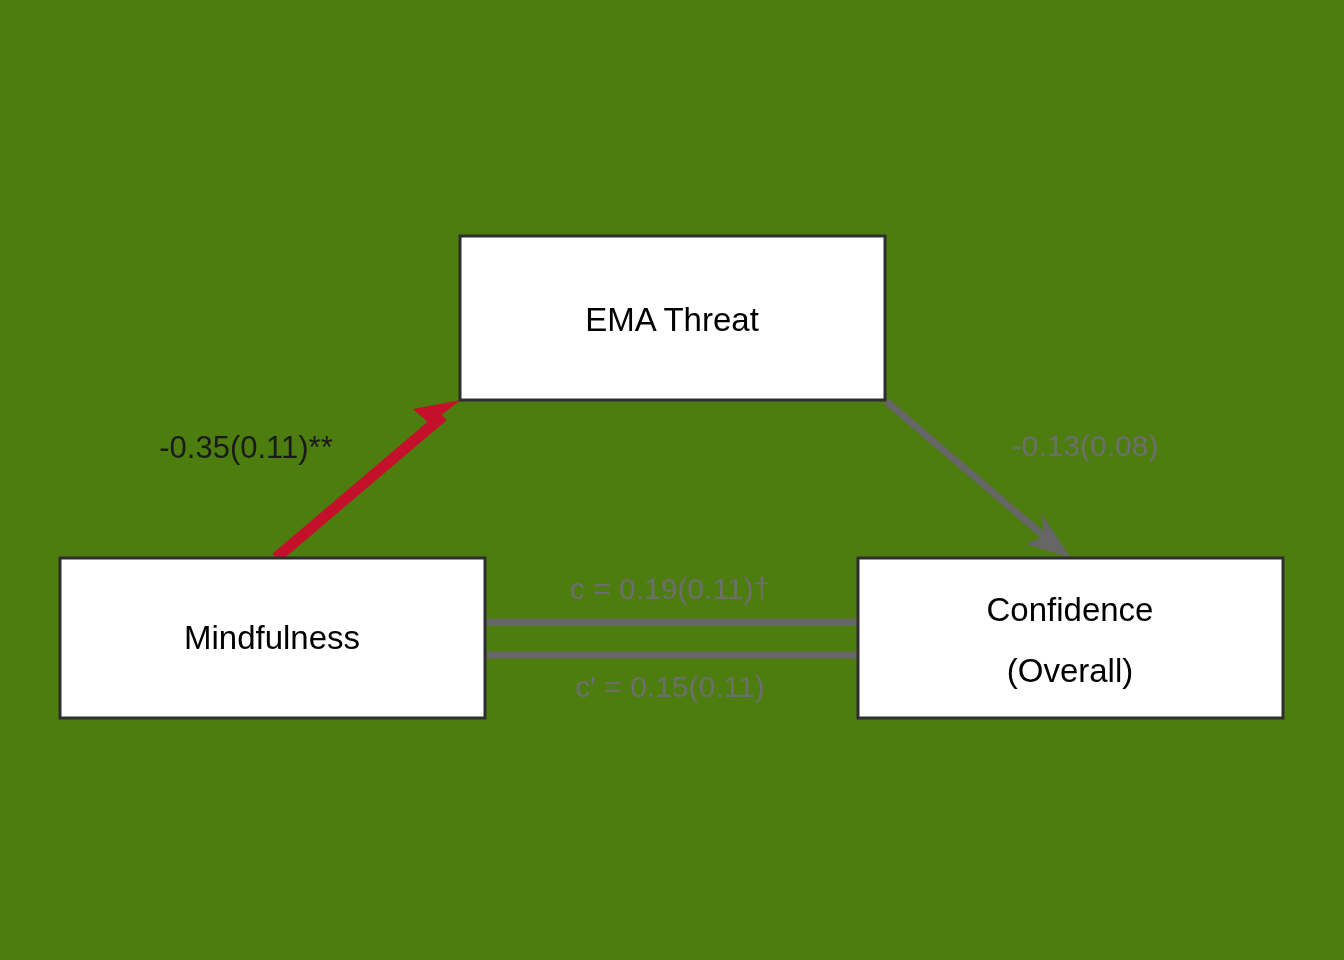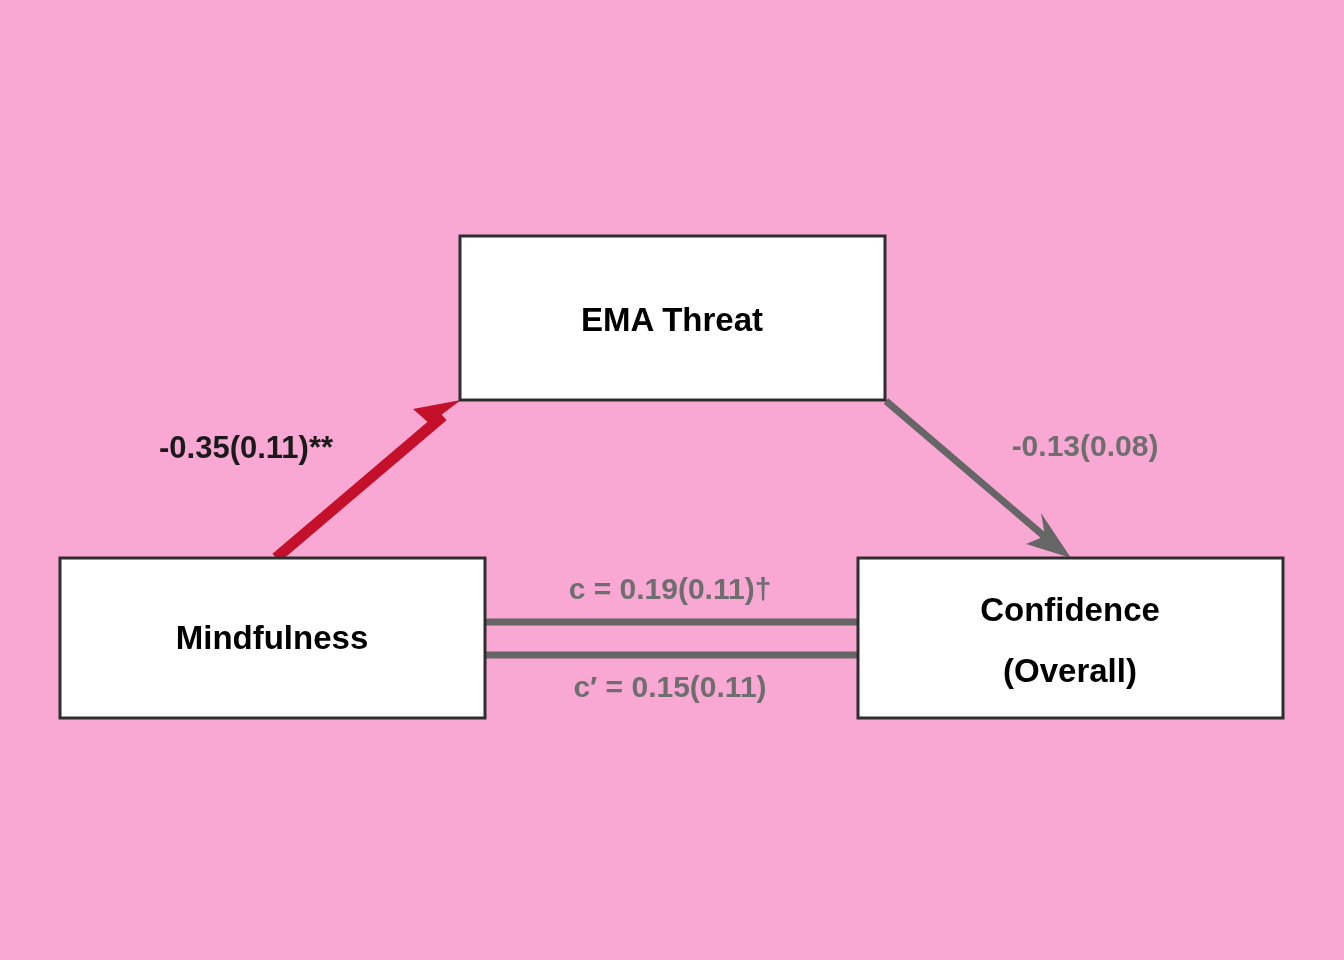--- a/index.html
+++ b/index.html
@@ -10,22 +10,21 @@
   body {
     width: 1344px;
     height: 960px;
     font-family: "Liberation Sans", sans-serif;
     overflow: hidden;
   }
   #diagram-root {
     position: relative;
     width: 1344px;
     height: 960px;
-    background: #f9a8d4;
-    font-weight: bold;
+    background: #4d7c0f;
   }
   svg#mediation-svg {
     display: block;
     width: 1344px;
     height: 960px;
   }
   .node-box {
     fill: #ffffff;
     stroke: #2e2e2e;
     stroke-width: 3;

